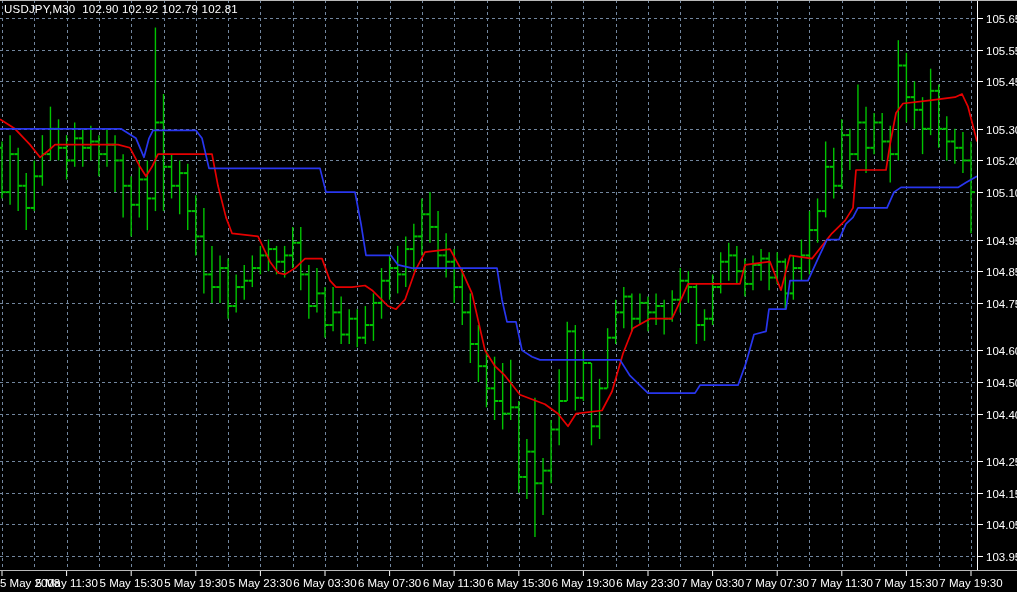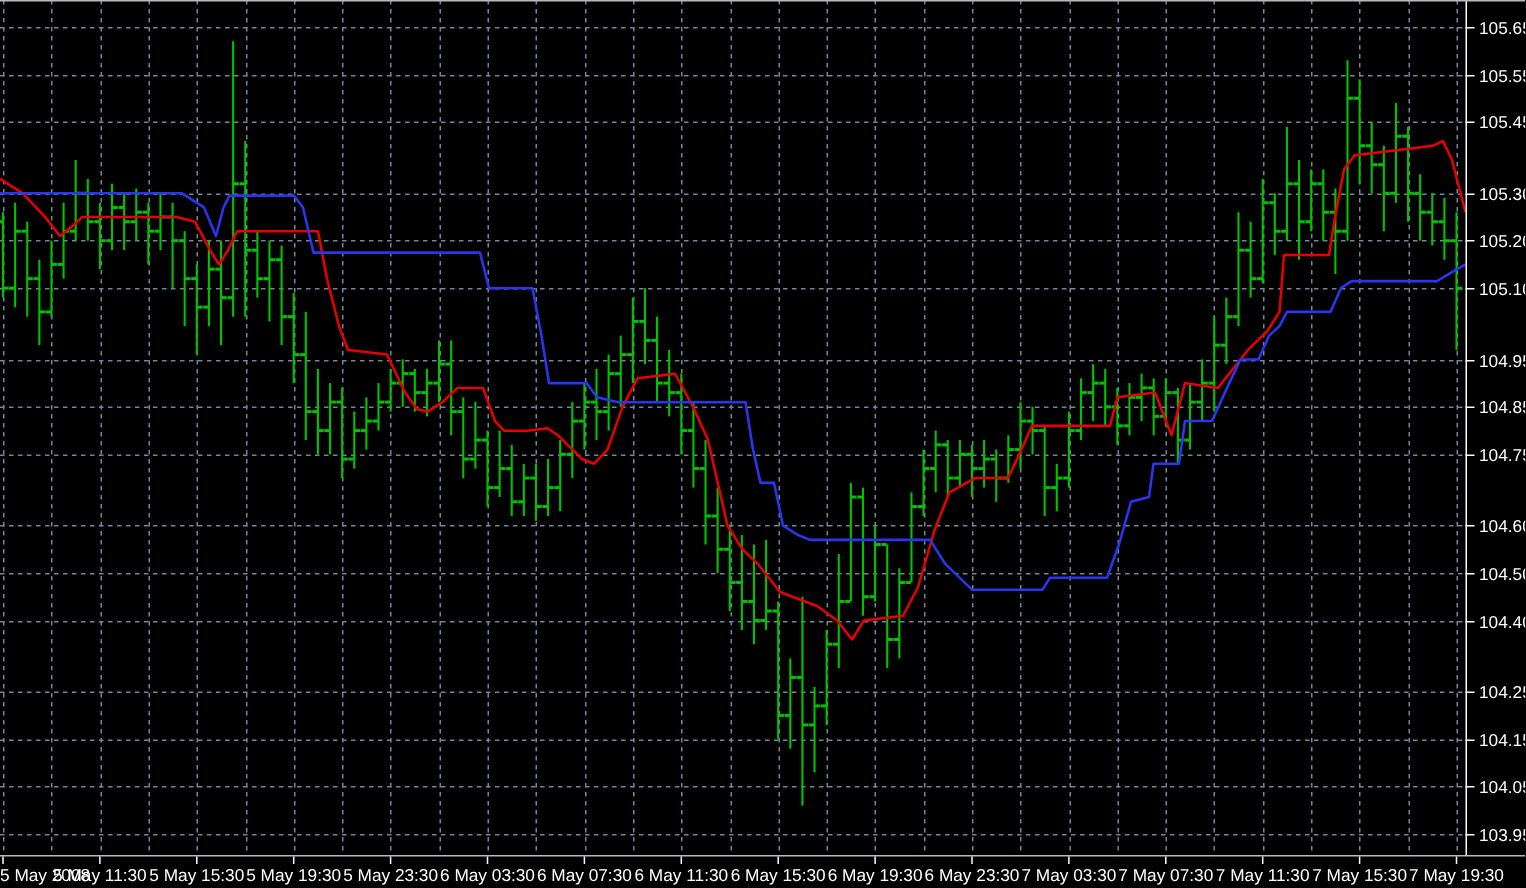--- a/index.html
+++ b/index.html
@@ -7,20 +7,21 @@
           font-family:"Liberation Sans",sans-serif;}
   .chart-title{position:absolute;left:4px;top:3px;color:#fff;font-size:11.5px;
                letter-spacing:0.2px;white-space:pre;z-index:5;}
   svg{position:absolute;left:0;top:0;}
   text{font-family:"Liberation Sans",sans-serif;}
 </style>
 </head>
 <body>
 
 <div class="screen">
+  <div class="chart-title">USDJPY,M30  102.90 102.92 102.79 102.81</div>
   <svg id="chart-svg" width="1017" height="592">
     <g id="g-grid">
         <rect x="0" y="0" width="1017" height="592" fill="#000000"></rect>
         <line x1="0" y1="18.5" x2="977" y2="18.5" stroke="#72869e" stroke-width="1" stroke-dasharray="3 3"></line>
         <line x1="0" y1="50.5" x2="977" y2="50.5" stroke="#72869e" stroke-width="1" stroke-dasharray="3 3"></line>
         <line x1="0" y1="81.5" x2="977" y2="81.5" stroke="#72869e" stroke-width="1" stroke-dasharray="3 3"></line>
         <line x1="0" y1="129.5" x2="977" y2="129.5" stroke="#72869e" stroke-width="1" stroke-dasharray="3 3"></line>
         <line x1="0" y1="160.5" x2="977" y2="160.5" stroke="#72869e" stroke-width="1" stroke-dasharray="3 3"></line>
         <line x1="0" y1="192.5" x2="977" y2="192.5" stroke="#72869e" stroke-width="1" stroke-dasharray="3 3"></line>
         <line x1="0" y1="240.5" x2="977" y2="240.5" stroke="#72869e" stroke-width="1" stroke-dasharray="3 3"></line>

